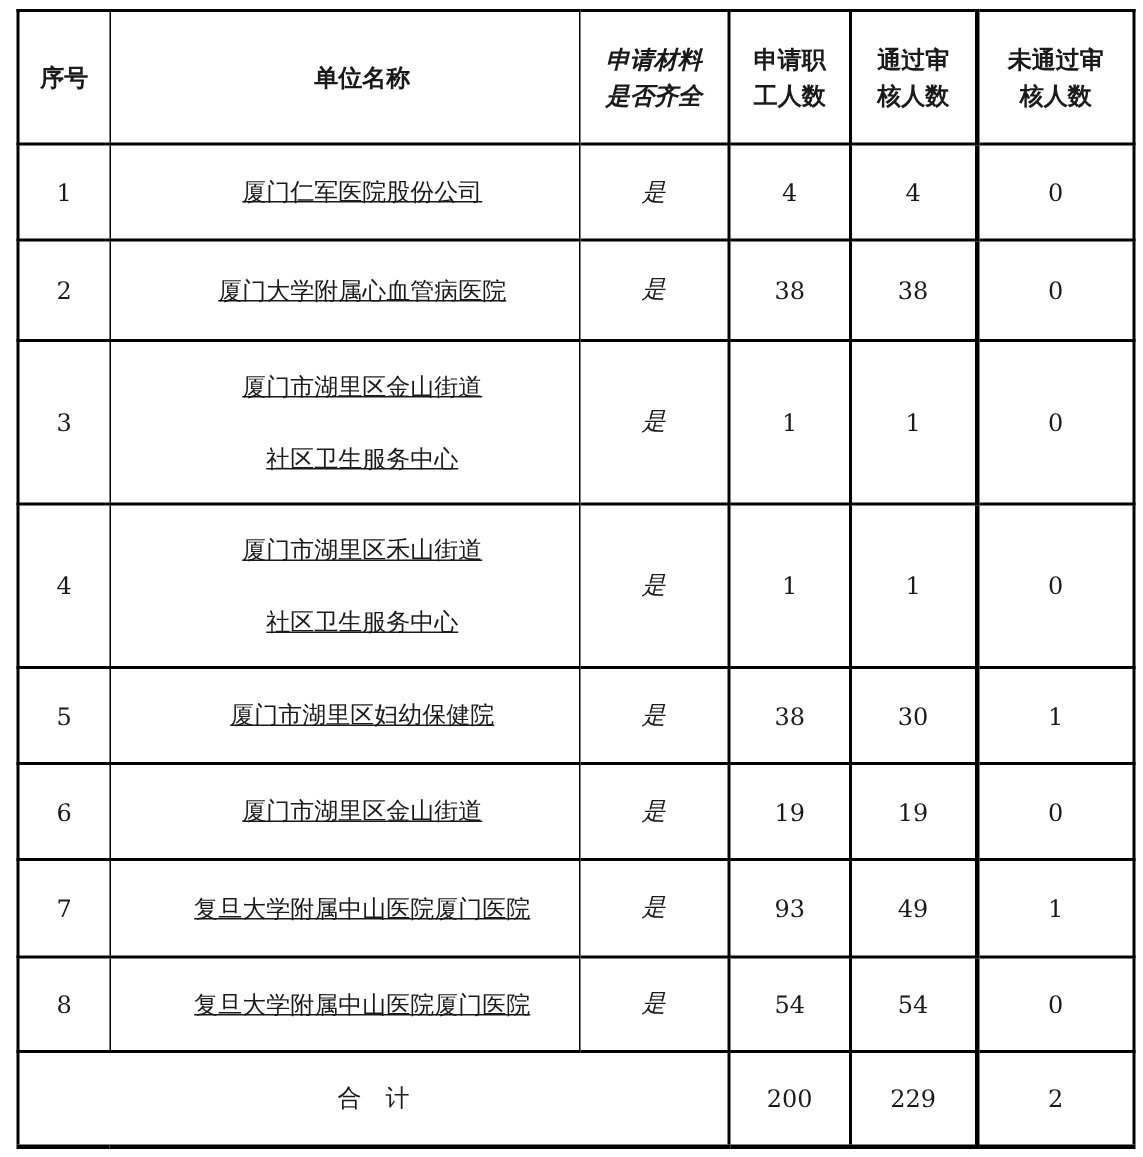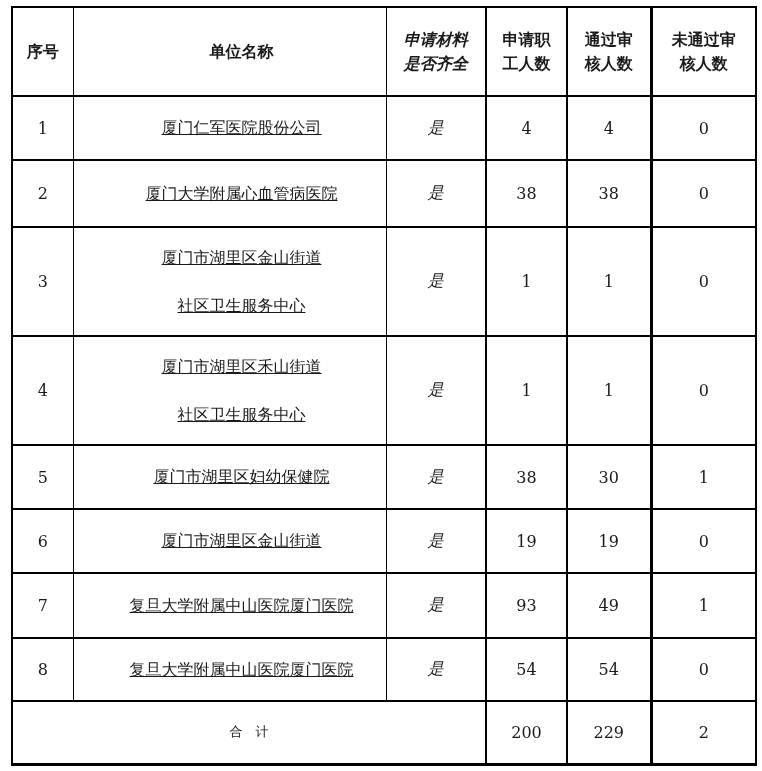--- a/index.html
+++ b/index.html
@@ -45,21 +45,21 @@
   tbody tr:nth-child(1) { height: 64px; }
   tbody tr:nth-child(2) { height: 67px; }
   tbody tr:nth-child(3) { height: 109px; }
   tbody tr:nth-child(4) { height: 109px; }
   tbody tr:nth-child(5) { height: 64px; }
   tbody tr:nth-child(6) { height: 64px; }
   tbody tr:nth-child(7) { height: 65px; }
   tbody tr:nth-child(8) { height: 63px; }
   tfoot tr { height: 63px; }
   tfoot td { border-bottom-width: 3px; }
-  tfoot td.total-label { font-size: 13px; }
+  tfoot td.total-label { font-size: 16px; }
 </style>
 </head>
 <body>
 
 <table class="review-table">
   <colgroup>
     <col style="width:61px">
     <col style="width:313px">
     <col style="width:100px">
     <col style="width:81px">

